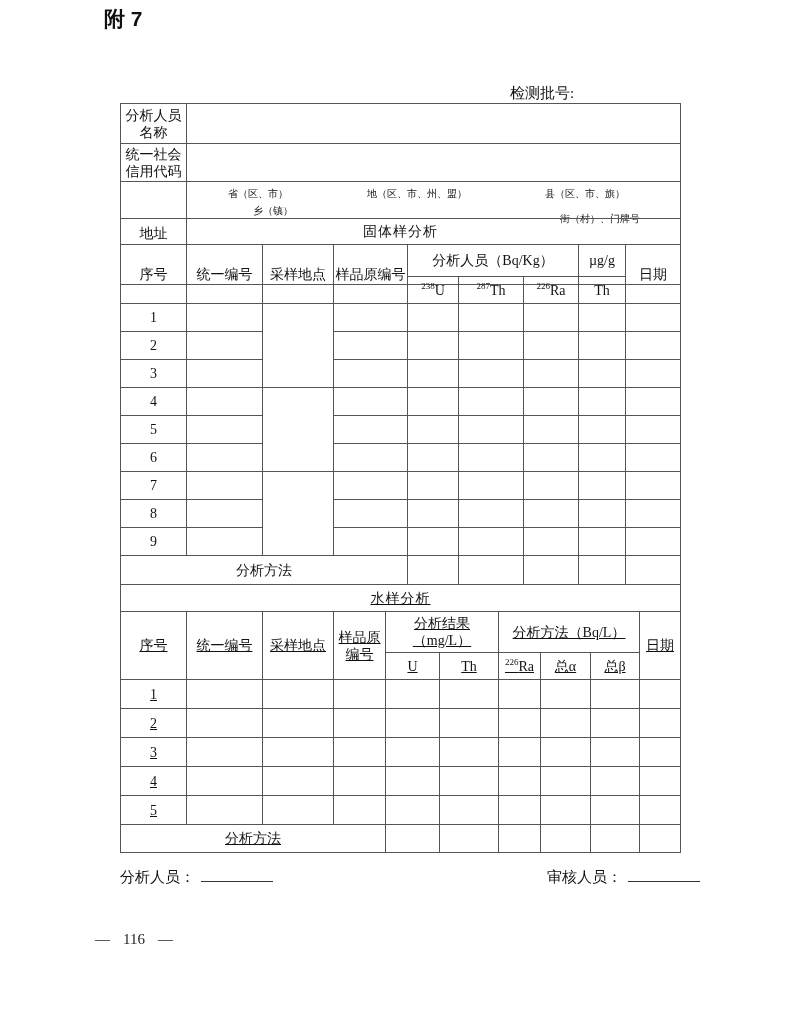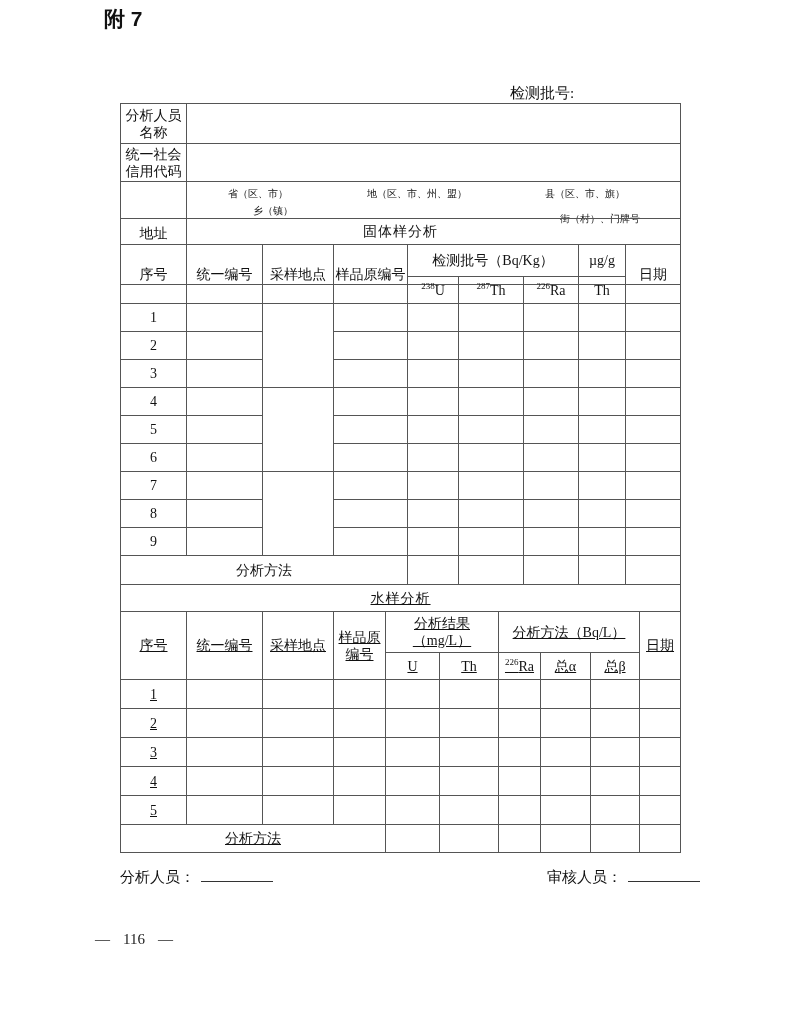--- a/index.html
+++ b/index.html
@@ -92,21 +92,21 @@
     </colgroup>
     <tbody>
         <tr class="band" style="height:26px">
       <td colspan="9">固体样分析</td>
     </tr>
     <tr style="height:32px">
       <td rowspan="2">序号</td>
       <td rowspan="2">统一编号</td>
       <td rowspan="2">采样地点</td>
       <td rowspan="2">样品原编号</td>
-      <td colspan="3">检测批号（Bq/Kg）</td>
+      <td colspan="3">分析人员（Bq/Kg）</td>
       <td>µg/g</td>
       <td rowspan="2">日期</td>
     </tr>
     <tr style="height:27px">
       <td><sup>238</sup><span>U</span></td>
       <td><sup>287</sup><span>Th</span></td>
       <td><sup>226</sup><span>Ra</span></td>
       <td>Th</td>
     </tr>
     <tr style="height:28px">

